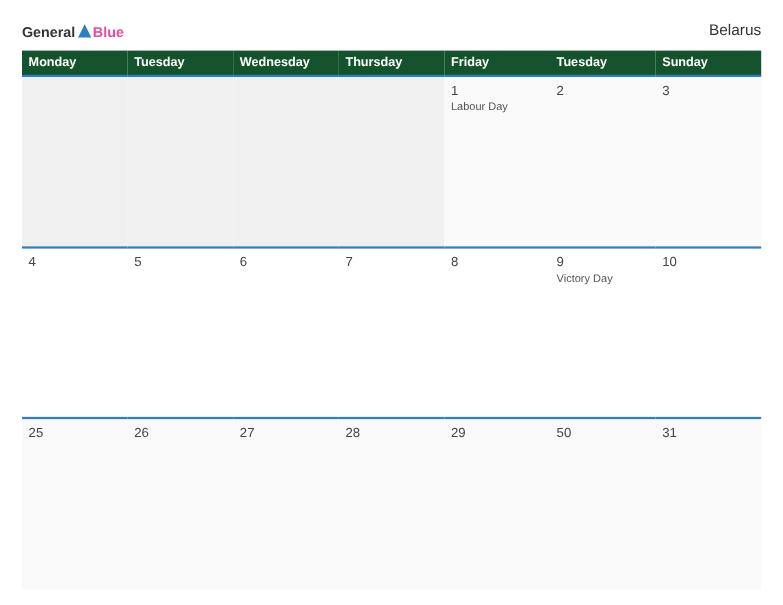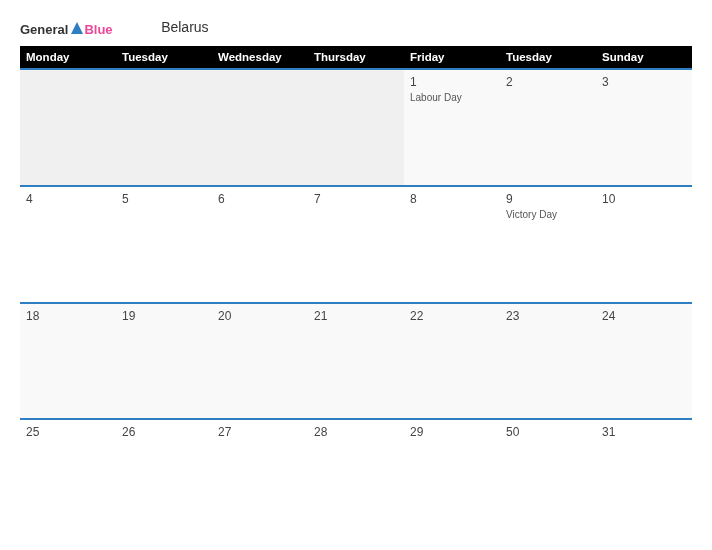--- a/index.html
+++ b/index.html
@@ -16,21 +16,21 @@
       height: 550px;
       padding: 18px 20px 14px 20px;
       display: flex;
       flex-direction: column;
     }
 
     
     .header {
       display: flex;
       align-items: center;
-      justify-content: flex-start;
+      justify-content: space-between;
       margin-bottom: 10px;
       gap: 26px;
     }
 
     .logo {
       display: flex;
       align-items: flex-end;
       gap: 0px;
     }
     .logo-general {
@@ -68,21 +68,21 @@
     }
 
     
     .calendar {
       width: 100%;
       border-collapse: collapse;
       flex: 1;
     }
 
     .calendar thead tr th {
-      background-color: #000000;
+      background-color: #14532d;
       color: #fff;
       font-size: 11.5px;
       font-weight: 600;
       padding: 5px 6px;
       text-align: left;
       border: none;
     }
 
     .calendar tbody tr {
       border-top: 2px solid #2e7ec1;
@@ -195,43 +195,20 @@
           <td>
             <span class="day-number">9</span>
             <span class="holiday">Victory Day</span>
           </td>
           <td>
             <span class="day-number">10</span>
           </td>
         </tr>
         <tr>
           <td>
-            <span class="day-number">18</span>
-          </td>
-          <td>
-            <span class="day-number">19</span>
-          </td>
-          <td>
-            <span class="day-number">20</span>
-          </td>
-          <td>
-            <span class="day-number">21</span>
-          </td>
-          <td>
-            <span class="day-number">22</span>
-          </td>
-          <td>
-            <span class="day-number">23</span>
-          </td>
-          <td>
-            <span class="day-number">24</span>
-          </td>
-        </tr>
-        <tr>
-          <td>
             <span class="day-number">25</span>
           </td>
           <td>
             <span class="day-number">26</span>
           </td>
           <td>
             <span class="day-number">27</span>
           </td>
           <td>
             <span class="day-number">28</span>

